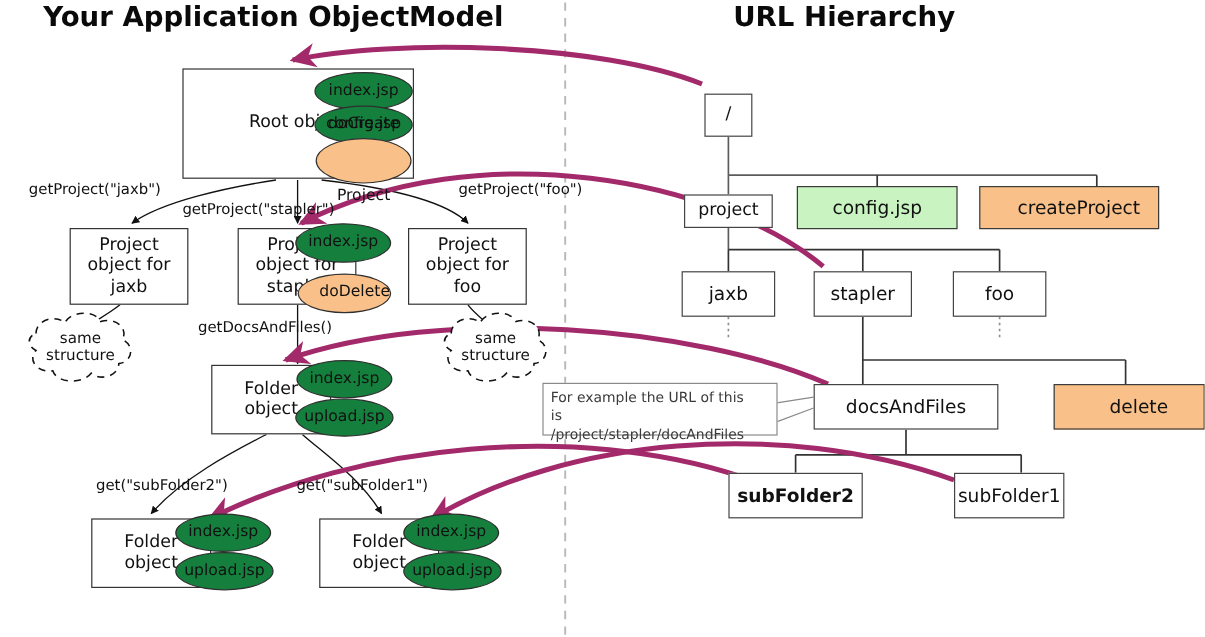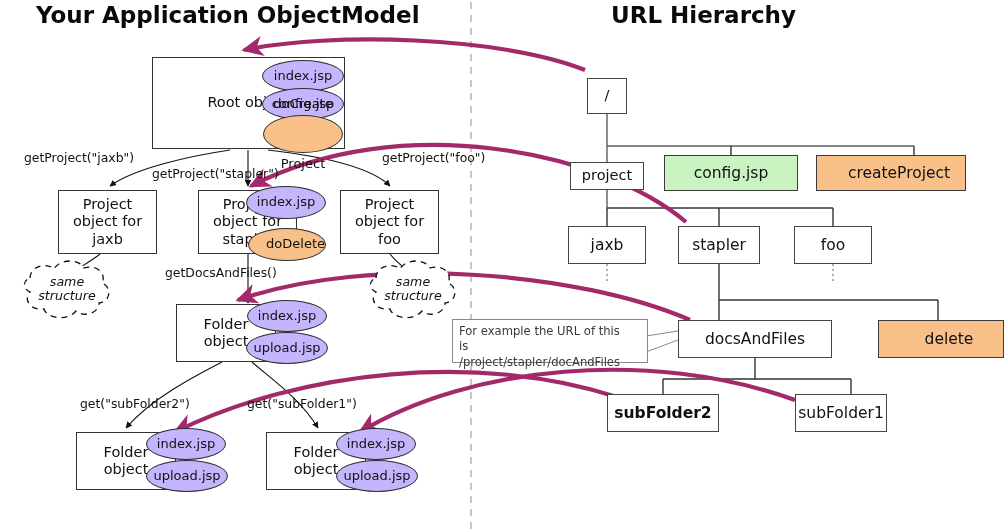--- a/index.html
+++ b/index.html
@@ -64,21 +64,21 @@
     border-radius: 50%;
     display: flex;
     align-items: center;
     justify-content: center;
     text-align: center;
     font-size: 13px;
     color: #111111;
     line-height: 1.1;
     z-index: 6;
   }
-  .bubble.green { background: #c4b5fd; }
+  .bubble.green { background: #15803d; }
   .bubble.orange { background: #f9c189; gap: 45px; }
   .edge-label {
     position: absolute;
     font-size: 12.4px;
     color: #111111;
     white-space: nowrap;
     z-index: 7;
   }
   .callout {
     position: absolute;
@@ -92,21 +92,20 @@
     z-index: 8;
   }
   .cloud-label {
     position: absolute;
     font-size: 12.6px;
     color: #111111;
     text-align: center;
     line-height: 1.15;
     z-index: 5;
     pointer-events: none;
-    font-style: italic;
   }
 </style>
 </head>
 <body>
 
 <div id="canvas">
 
   <svg id="edges" viewBox="0 0 1004 531" xmlns="http://www.w3.org/2000/svg">
     <defs>
       <marker id="thinArrow" viewBox="0 0 10 10" refX="9" refY="5" markerWidth="6" markerHeight="6" orient="auto-start-reverse">

